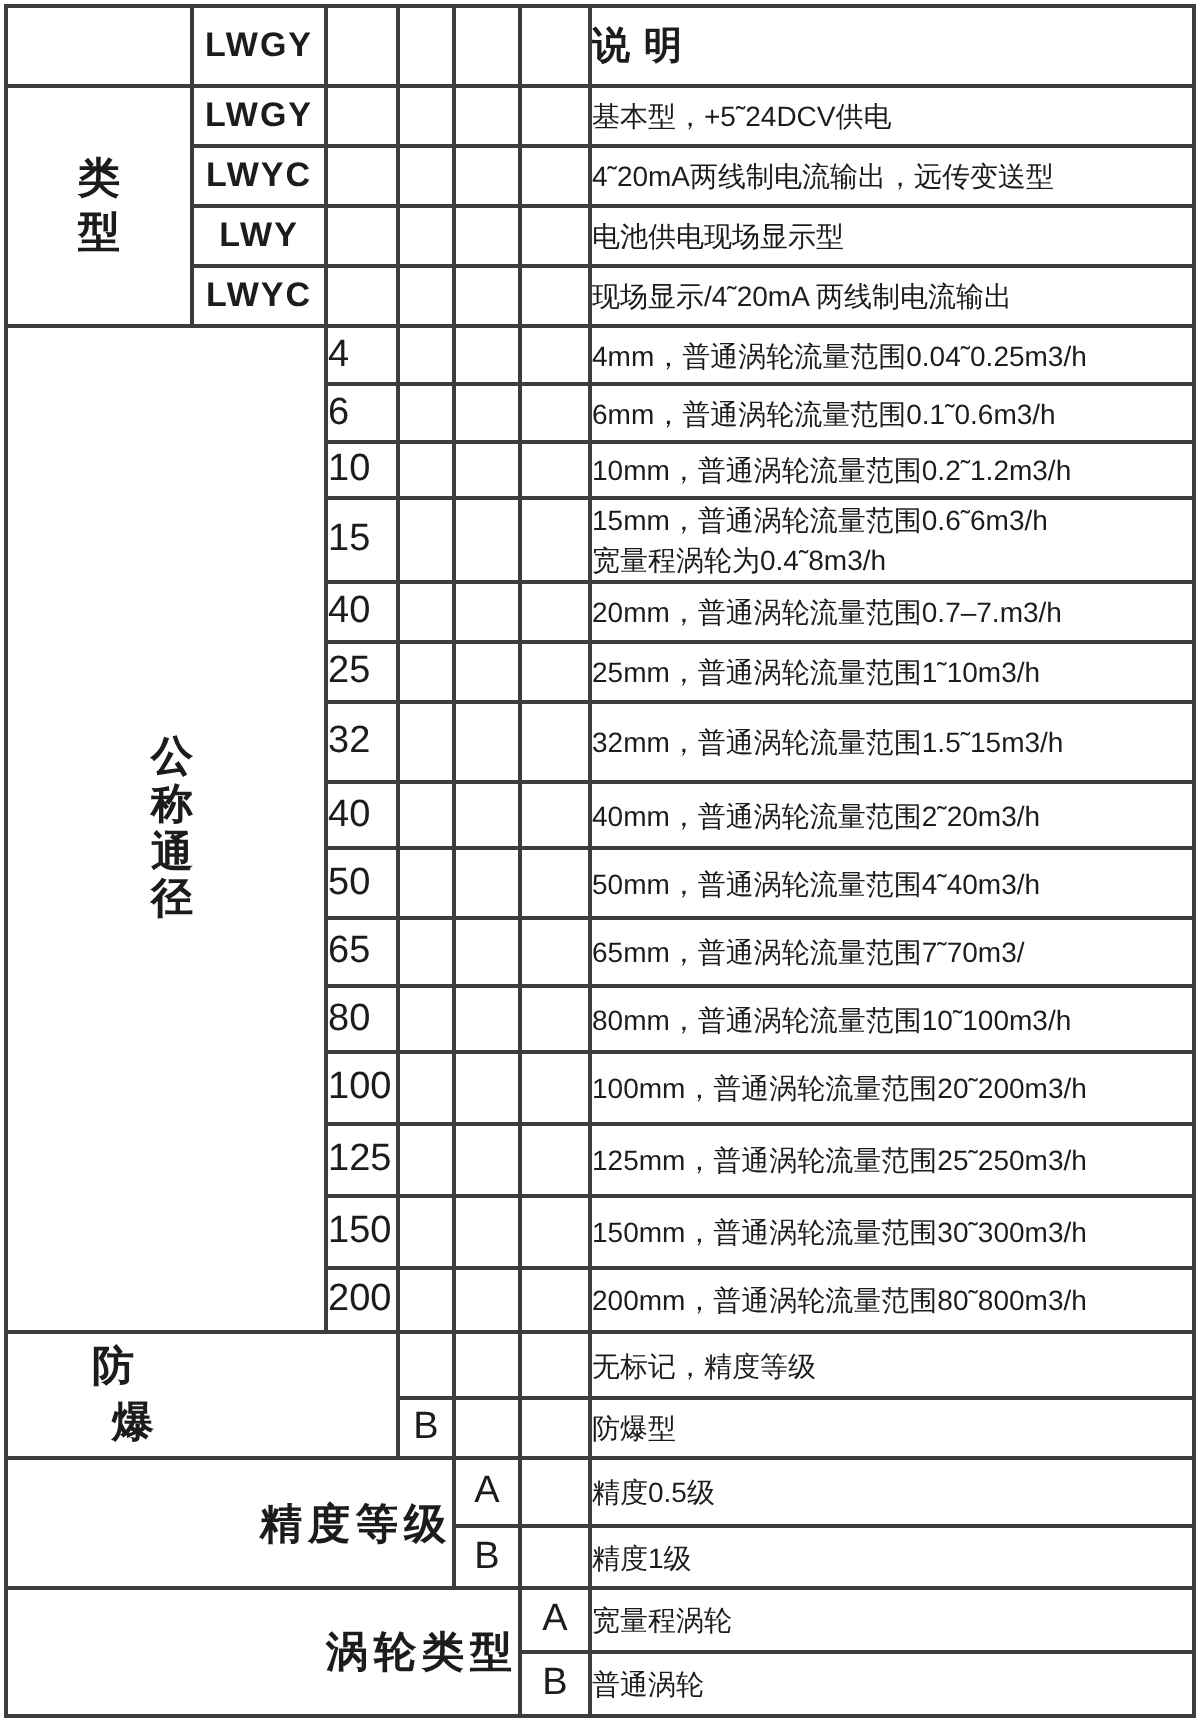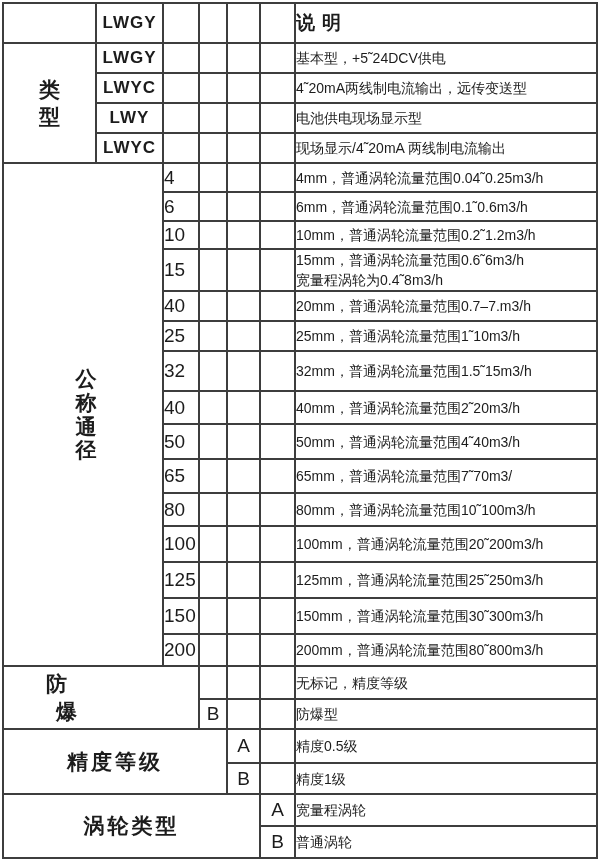--- a/index.html
+++ b/index.html
@@ -70,21 +70,21 @@
   .vstack {
     word-break: break-all;
     line-height: 1.3;
     text-align: center;
   }
   .lbl-type { width: 24px; margin: 14px auto; }
   .lbl-diam { width: 24px; margin-left: 70px; line-height: 1.12; }
   .lbl-expl { width: 26px; margin-left: 52px; text-align: left; }
   .lbl-expl::first-letter { margin-left: -10px; }
   .lbl-horiz {
-    text-align: center;
+    text-align: right;
     padding-left: 33px;
     letter-spacing: 3px;
     margin-top: 31px;
   }
 </style>
 </head>
 <body>
 
 <table class="spec">
   <colgroup>

